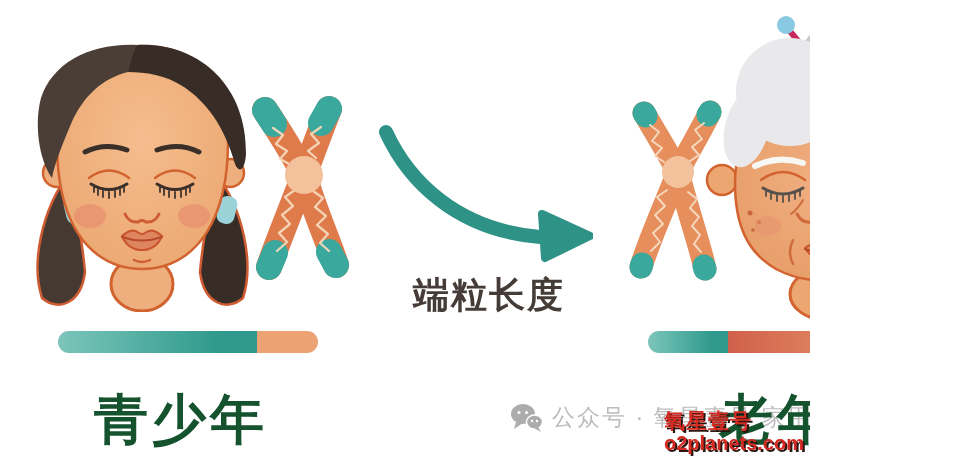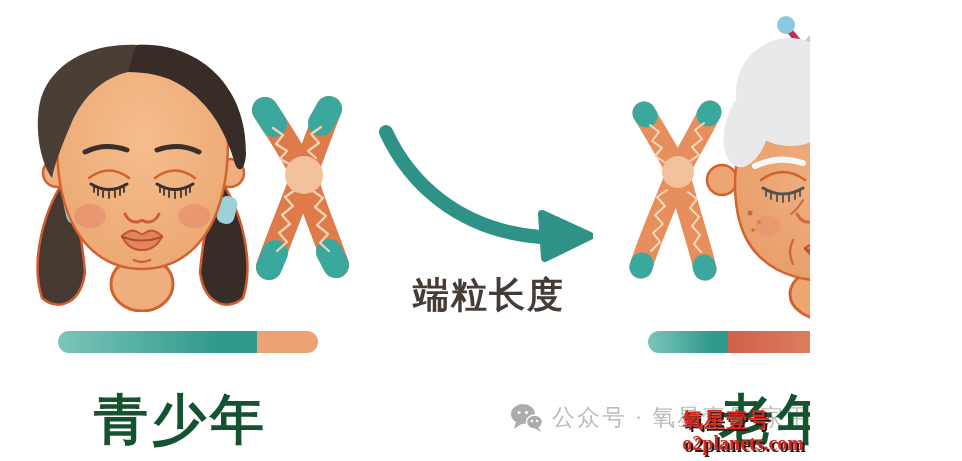--- a/index.html
+++ b/index.html
@@ -1,18 +1,18 @@
 <!DOCTYPE html>
 <html><head>
 <meta charset="utf-8">
 <style>
   html,body{margin:0;padding:0;background:#ffffff;}
   .canvas{
     position:relative;width:810px;height:461px;background:#ffffff;overflow:hidden;
-    font-family:Liberation Serif, serif;
+    font-family:Liberation Sans, sans-serif;
   }
   .abs{position:absolute;}
   .caption{
     left:389px;top:271px;width:200px;text-align:center;
     font-size:36px;font-weight:700;color:#453c37;letter-spacing:2px;white-space:nowrap;z-index:4;
   }
   .age-label{
     width:250px;text-align:center;font-size:54px;font-weight:700;color:#14532d;
     letter-spacing:4px;white-space:nowrap;z-index:5;
   }

